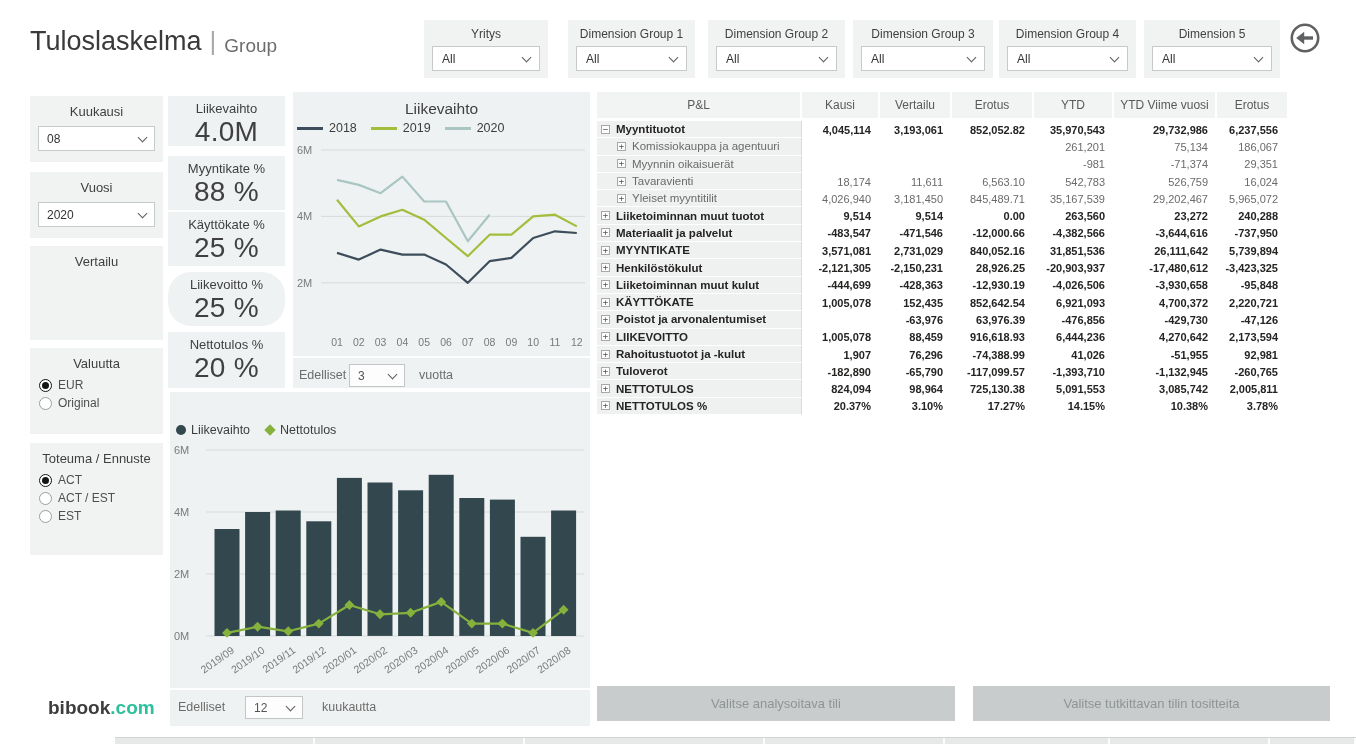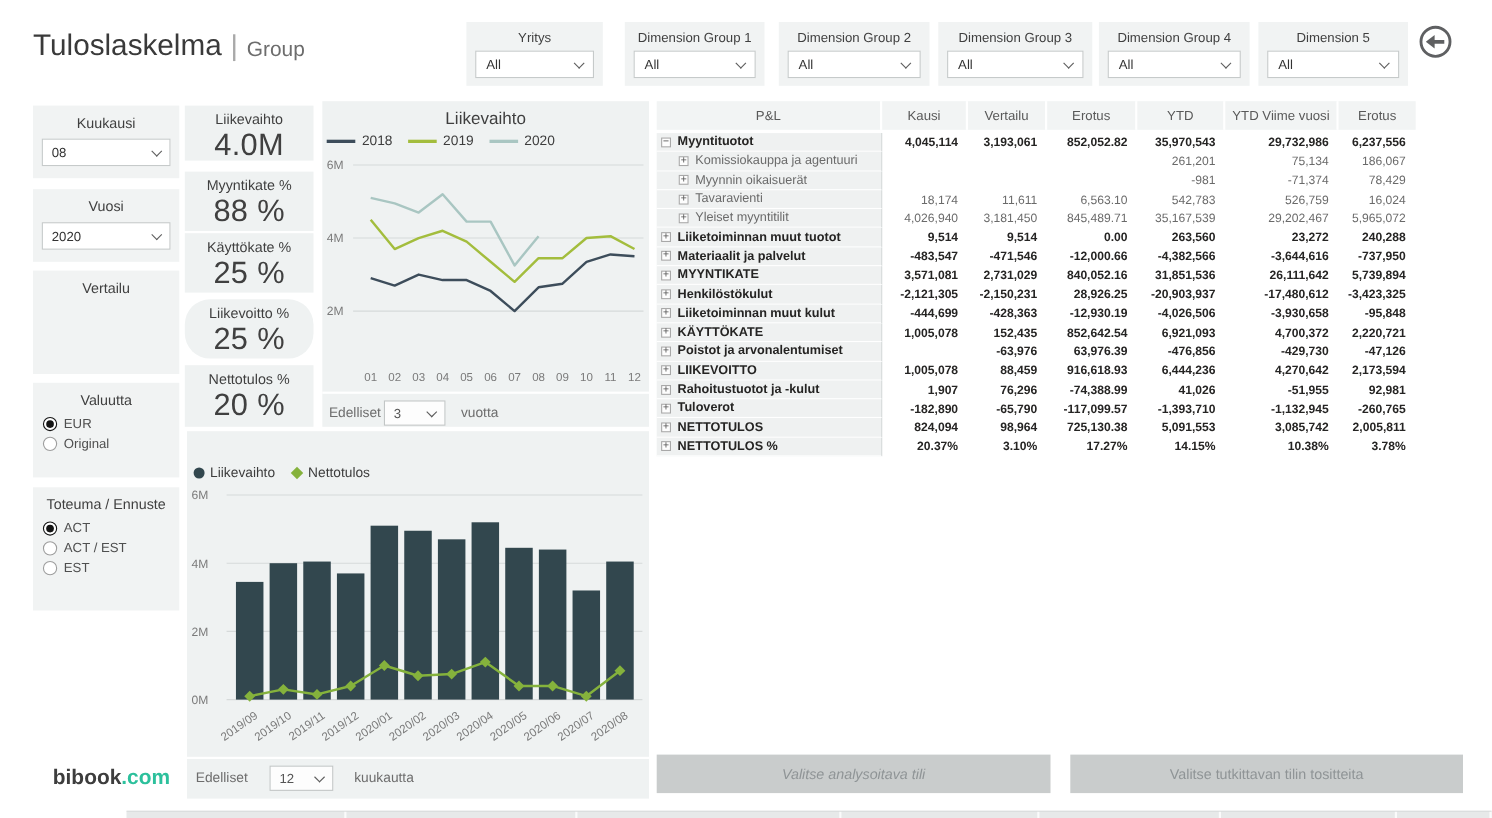--- a/index.html
+++ b/index.html
@@ -368,21 +368,21 @@
     <div class="tr row sub">
       <div class="name-cell" style="width: 205px; padding-left: 20px;">
         <span class="expand">+</span>
         <span class="rlabel">Myynnin oikaisuerät</span>
       </div>
       <div class="vcell" style="width: 78px;"></div>
       <div class="vcell" style="width: 72px;"></div>
       <div class="vcell" style="width: 82px;"></div>
       <div class="vcell" style="width: 80px;">-981</div>
       <div class="vcell" style="width: 103px;">-71,374</div>
-      <div class="vcell" style="width: 70px;">78,429</div>
+      <div class="vcell" style="width: 70px;">29,351</div>
     </div>
     <div class="tr row sub">
       <div class="name-cell" style="width: 205px; padding-left: 20px;">
         <span class="expand">+</span>
         <span class="rlabel">Tavaravienti</span>
       </div>
       <div class="vcell" style="width: 78px;">18,174</div>
       <div class="vcell" style="width: 72px;">11,611</div>
       <div class="vcell" style="width: 82px;">6,563.10</div>
       <div class="vcell" style="width: 80px;">542,783</div>
@@ -541,21 +541,21 @@
       <div class="vcell" style="width: 78px;">20.37%</div>
       <div class="vcell" style="width: 72px;">3.10%</div>
       <div class="vcell" style="width: 82px;">17.27%</div>
       <div class="vcell" style="width: 80px;">14.15%</div>
       <div class="vcell" style="width: 103px;">10.38%</div>
       <div class="vcell" style="width: 70px;">3.78%</div>
     </div>
   </div>
 
 <div id="actions">
-    <div class="action-btn" style="left: 597px; width: 358px; font-style: italic;">Valitse analysoitava tili</div>
+    <div class="action-btn" style="left: 597px; width: 358px;">Valitse analysoitava tili</div>
     <div class="action-btn" style="left: 973px; width: 357px;">Valitse tutkittavan tilin tositteita</div>
   </div>
 
 <div class="brand">
   <span>bibook</span><span class="tld">.com</span>
 </div>
 
 <div class="strip" id="bottomStrip">
     <div class="strip-cell" style="width: 200px;"></div>
     <div class="strip-cell" style="width: 210px;"></div>

